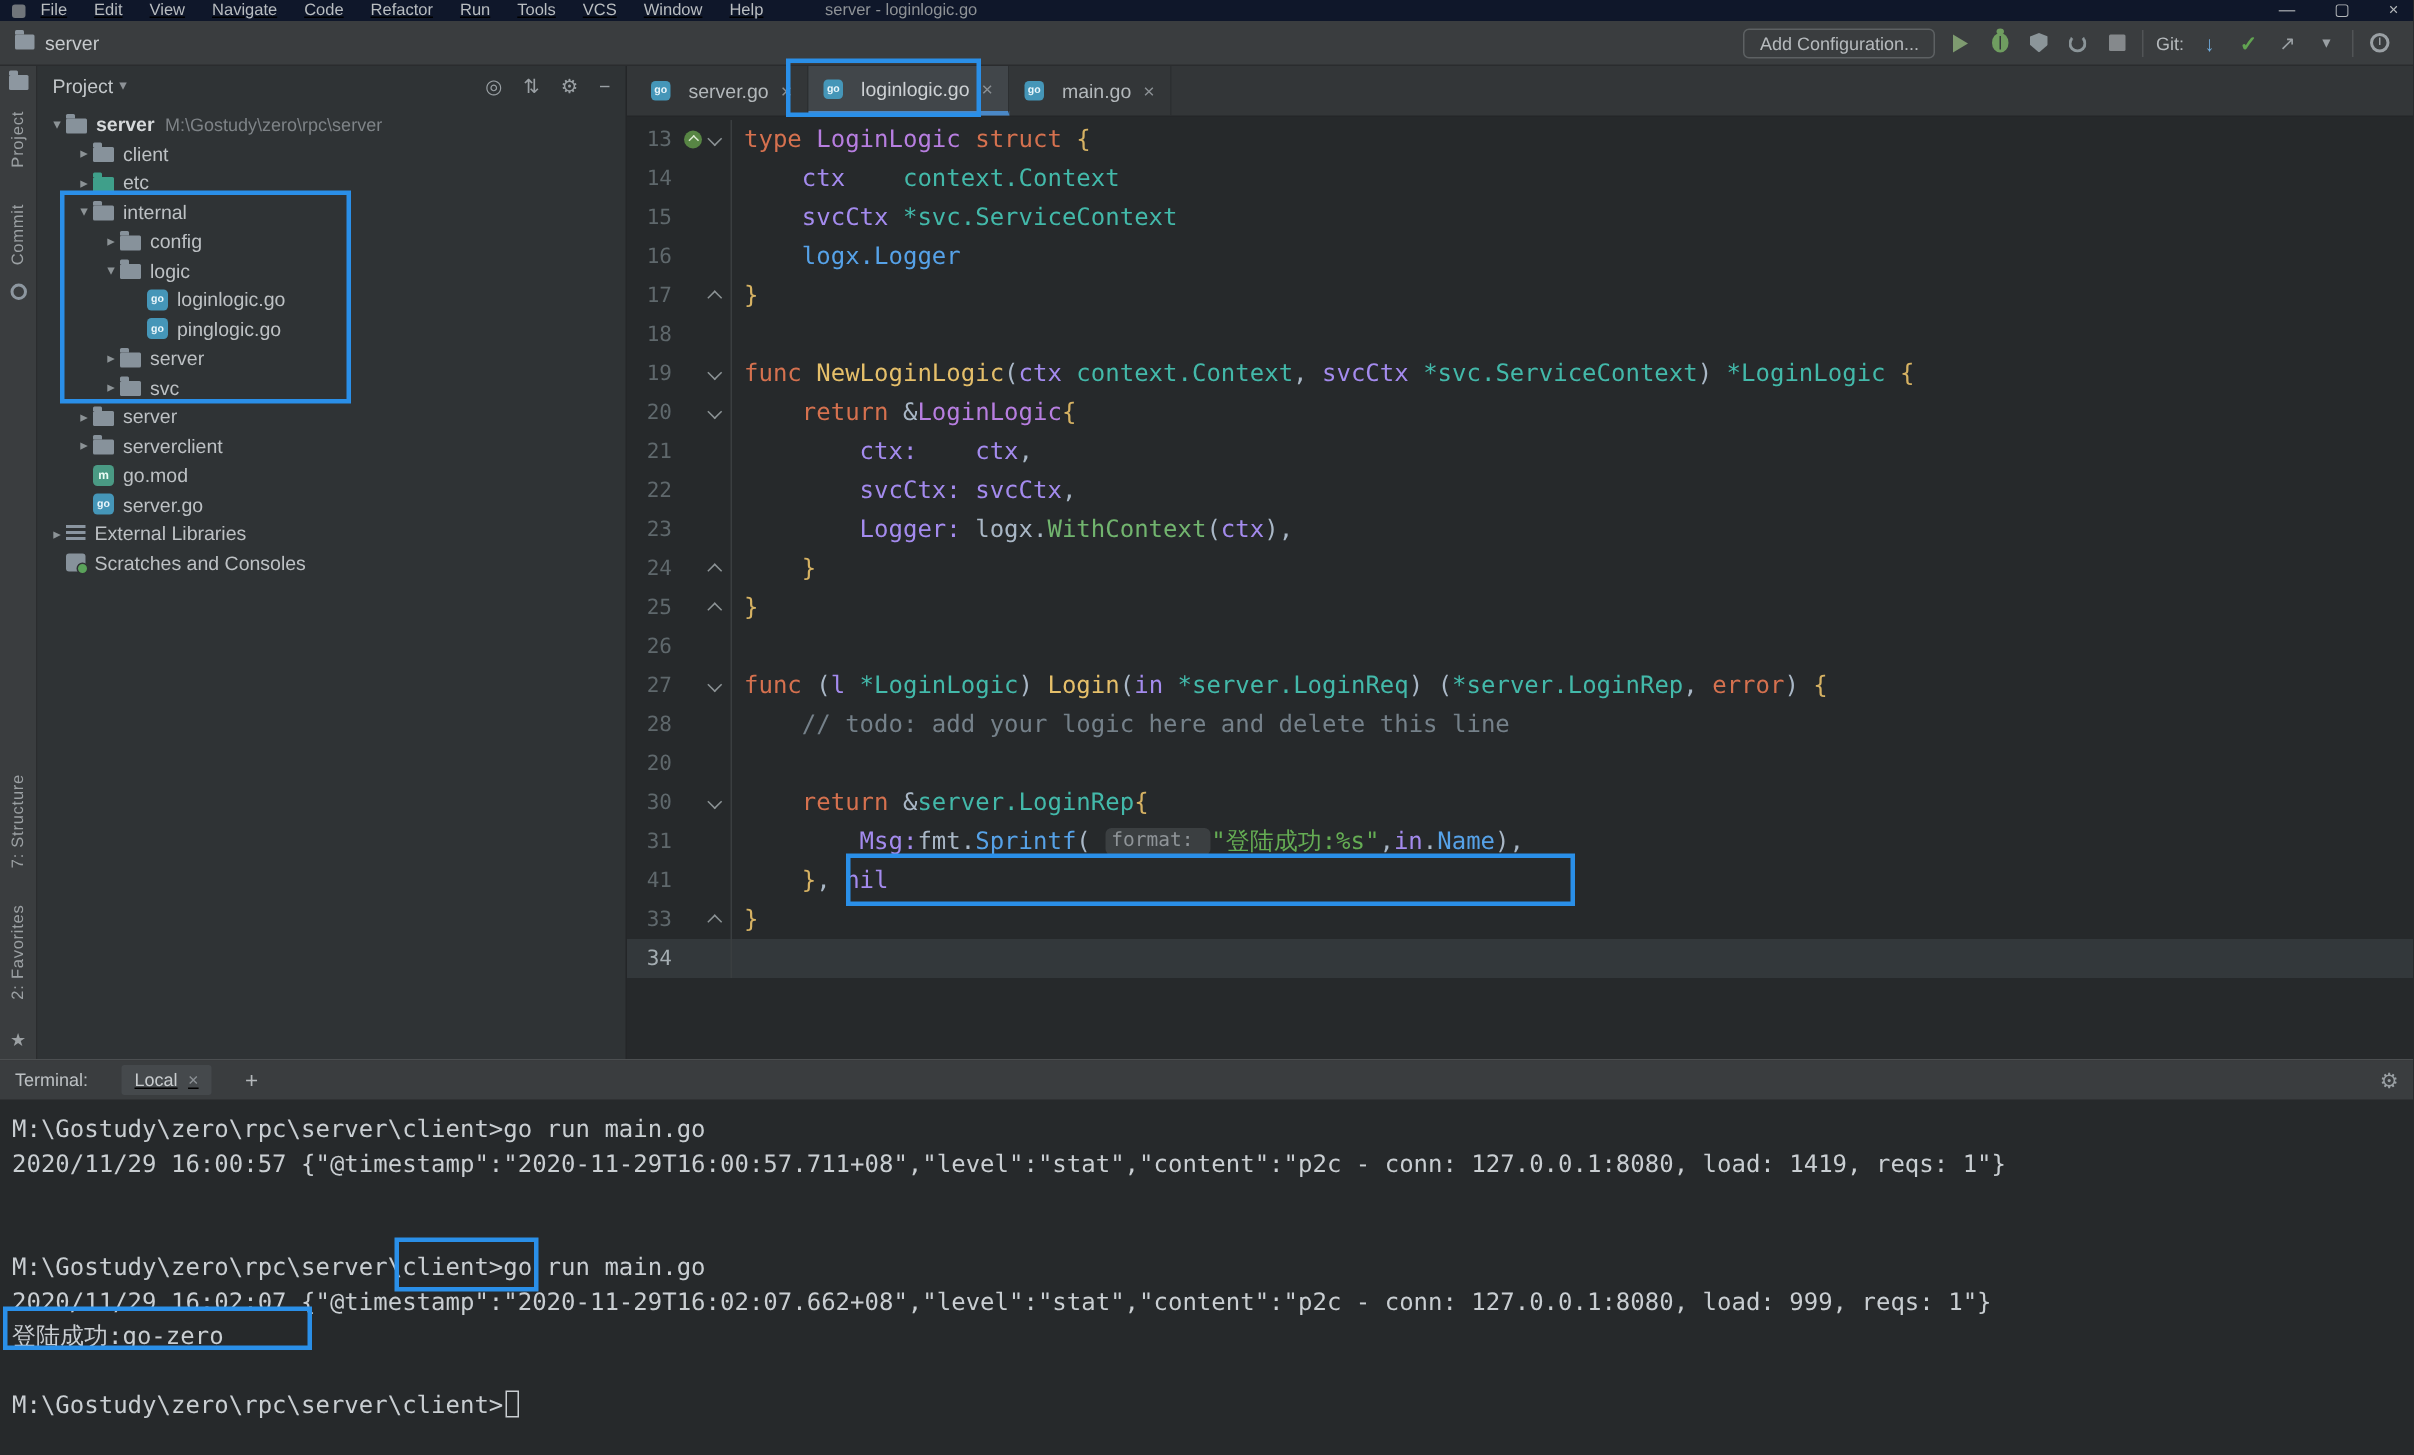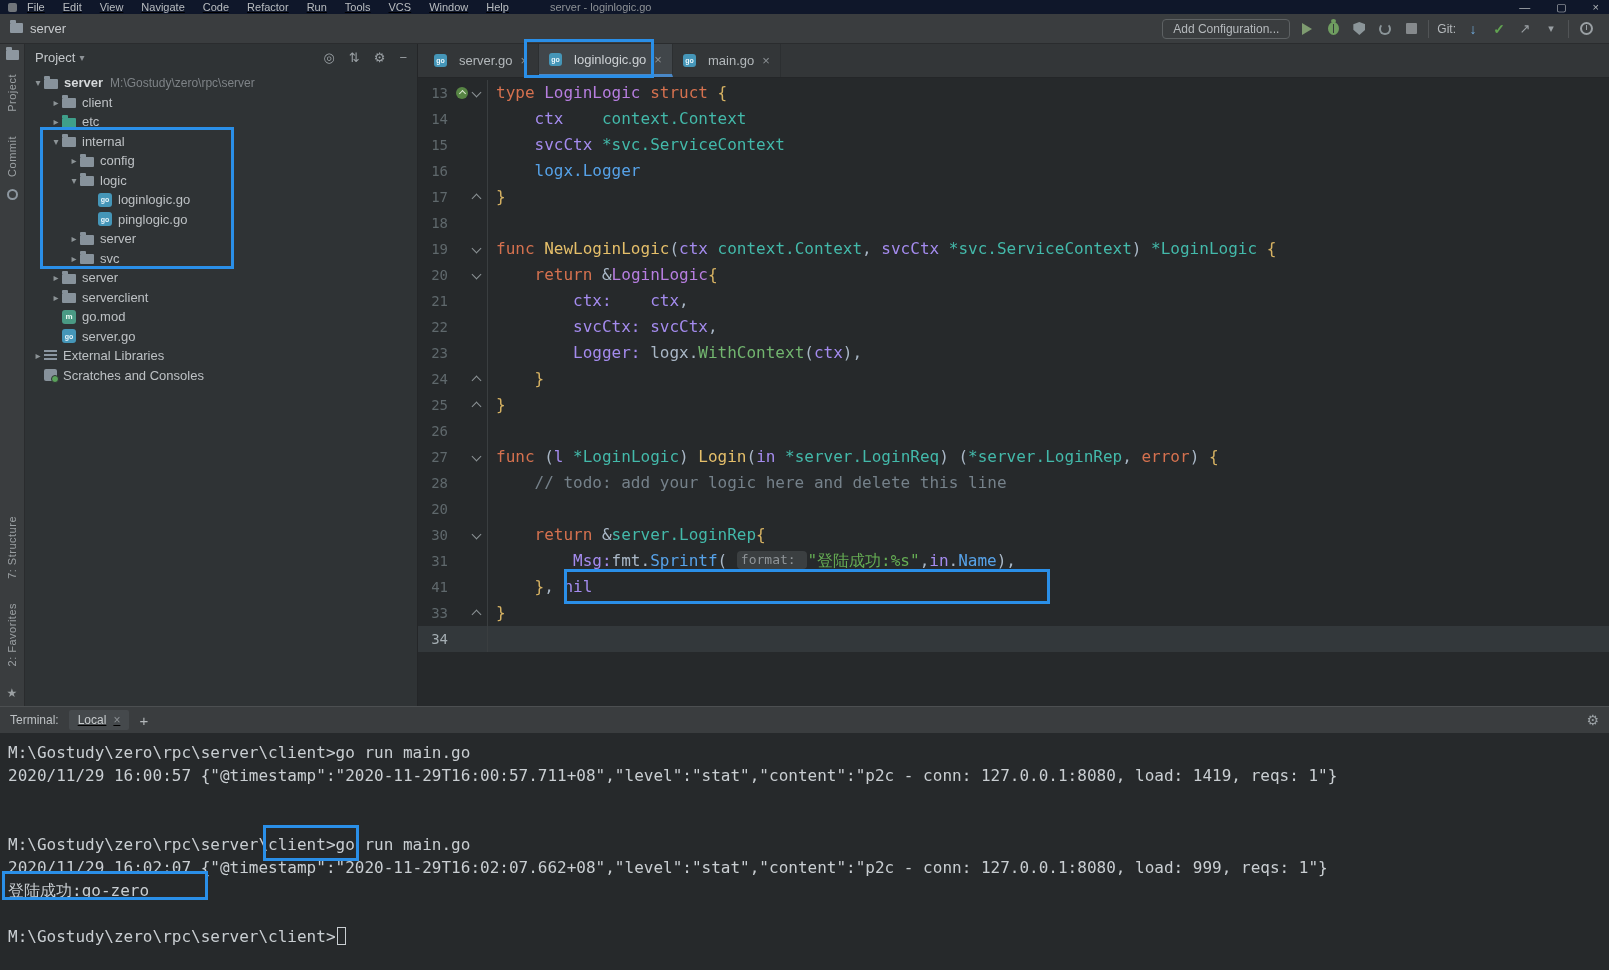--- a/index.html
+++ b/index.html
@@ -101,21 +101,21 @@
   .tk-call { color:#56a2e8; }
   .tk-callg { color:#72b56f; }
   .tk-str { color:#65ad54; }
   .tk-cm { color:#75818a; }
   .tk-pl { color:#a9b7c6; }
   .tk-br { color:#d6b263; }
   .tk-hint { display:inline-block; font-size:13px; line-height:18px; background:#3b3f41; color:#8f9498; border-radius:4px; padding:0 4px; vertical-align:2px; }
 
   
   .terminal { height:264px; border-top:1px solid #4c4f51; display:flex; flex-direction:column; background:#26292b; }
-  .term-tabs { height:26px; background:#3a3d3f; display:flex; align-items:center; padding:0 10px; gap:10px; }
+  .term-tabs { height:26px; background:#3a3d3f; display:flex; align-items:center; padding:0 10px; gap:22px; }
   .term-label { font-size:12px; color:#bcc0c3; }
   .term-tab { display:flex; align-items:center; gap:7px; background:#45494c; padding:3px 9px; font-size:12px; color:#c8ccce; border-radius:2px; }
   .term-tab-close { color:#8b9094; font-size:12px; }
   .term-plus { color:#b4b8bb; font-size:15px; }
   .term-gear { margin-left:auto; color:#9aa0a4; font-size:14px; }
   .term-body { flex:1; padding:8px 8px 0 8px; overflow:hidden; }
   .tline { font:16px/23px "DejaVu Sans Mono",monospace; color:#c9ced2; white-space:pre; min-height:23px; }
   .tcursor { display:inline-block; width:9px; height:18px; border:1px solid #c9ced2; vertical-align:-3px; margin-left:1px; }
 
   

